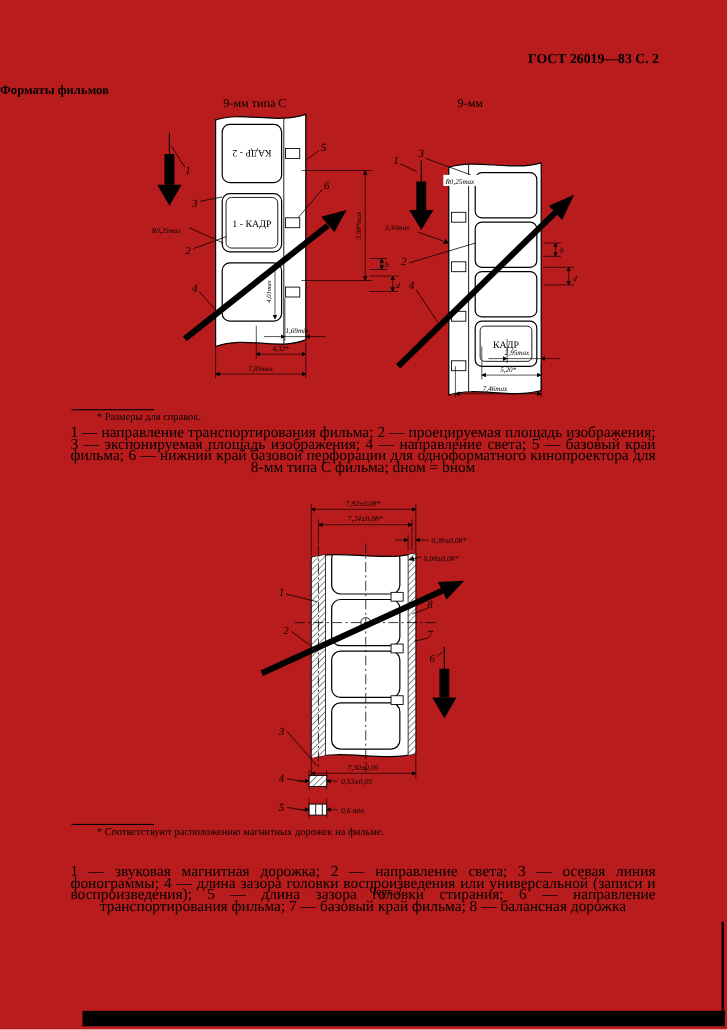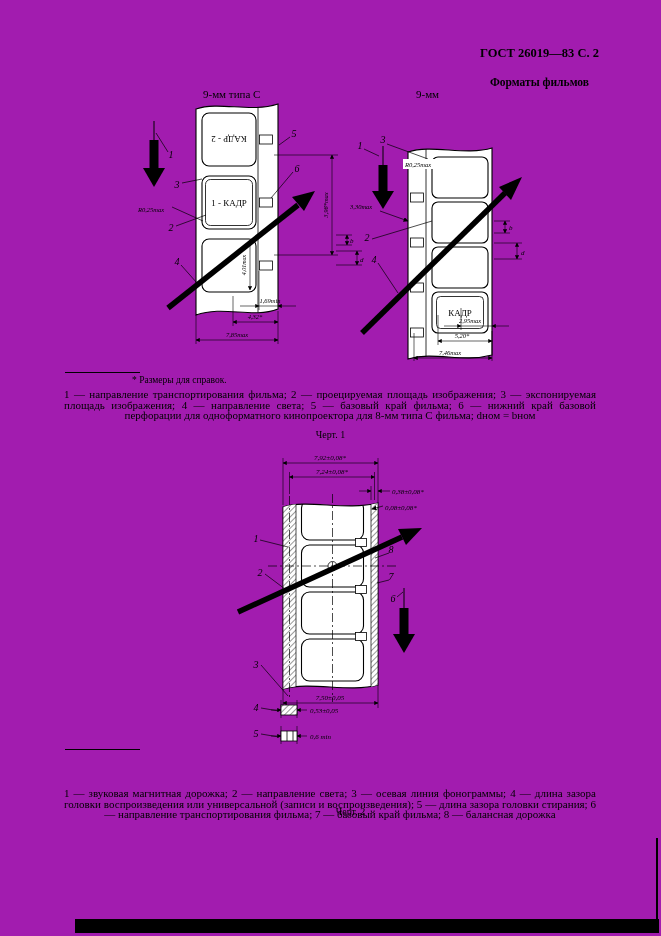--- a/index.html
+++ b/index.html
@@ -1,24 +1,24 @@
 <!DOCTYPE html>
 <html><head>
 <meta charset="utf-8">
 <style>
   html,body{margin:0;padding:0;background:#fff;}
-  .page{position:relative;width:661px;height:936px;background:#a21caf;
+  .page{position:relative;width:661px;height:936px;background:#b91c1c;
         font-family:"Liberation Serif",serif;color:#000;overflow:hidden;}
   .abs{position:absolute;}
   .hdr{font-weight:bold;font-size:12.5px;}
-  .title{font-weight:bold;font-size:11.5px;text-align:right;width:589px;left:0;}
+  .title{font-weight:bold;font-size:11.5px;text-align:left;width:589px;left:0;}
   .typelabel{font-size:11px;}
-  .fn{font-size:9.5px;margin-left:44px;}
+  .fn{font-size:9.5px;}
   .fnrule{height:1px;background:#000;}
-  .cap{font-size:11px;line-height:10.6px;text-align:justify;text-align-last:center;width:532px;left:64px;}
+  .cap{font-size:14px;line-height:10.6px;text-align:justify;text-align-last:center;width:532px;left:64px;}
   .chert{font-size:10px;text-align:center;width:661px;left:0;}
   .fig{position:absolute;}
   svg text{font-family:"Liberation Serif",serif;}
   .blackbar{background:#000;}
 </style>
 </head>
 <body>
 
 <div class="page">
 
@@ -181,21 +181,20 @@
     <text x="509" y="137" font-size="7" font-style="italic" fill="#000">b</text>
     <text x="521" y="162" font-size="7" font-style="italic" fill="#000">d</text>
     <text x="470" y="230" font-size="6.5" font-style="italic" text-anchor="middle" fill="#000">2,95max</text>
     <text x="462" y="245" font-size="6.5" font-style="italic" text-anchor="middle" fill="#000">5,20*</text>
     <text x="450" y="262" font-size="6.5" font-style="italic" text-anchor="middle" fill="#000">7,46max</text>
   </svg>
 
   <div class="abs fnrule" style="left:65px;top:372px;width:75px;"></div>
   <div class="abs fn" style="left:88px;top:375px;">* Размеры для справок.</div>
   <div class="abs cap" style="top:389px;">1 — направление транспортирования фильма; 2 — проецируемая площадь изображения; 3 — экспонируемая площадь изображения; 4 — направление света; 5 — базовый край фильма; 6 — нижний край базовой перфорации для одноформатного кинопроектора для 8-мм типа С фильма; dном = bном</div>
-  <div class="abs chert" style="top:429px;">Черт. 1</div>
 
   <svg class="fig" style="left:0;top:450px;" width="661" height="300" viewBox="0 0 661 300">
     <defs>
       <marker id="m2" viewBox="0 0 10 10" refX="9" refY="5" markerWidth="7" markerHeight="7" orient="auto-start-reverse">
         <path d="M0,0L10,5L0,10z" fill="#000"></path>
       </marker>
       <pattern id="p2" width="4" height="4" patternUnits="userSpaceOnUse" patternTransform="rotate(45)">
         <rect width="4" height="4" fill="#fff"></rect>
         <line x1="0" y1="0" x2="0" y2="4" stroke="#000" stroke-width="0.8"></line>
       </pattern>
@@ -291,19 +290,20 @@
     <text x="392" y="44" font-size="7" font-style="italic" fill="#000">0,38±0,08*</text>
     <text x="385" y="60" font-size="7" font-style="italic" fill="#000">0,08±0,08*</text>
     <text x="330" y="250" font-size="7" font-style="italic" text-anchor="middle" fill="#000">7,50±0,05</text>
     <text x="256" y="261" font-size="10" font-style="italic" text-anchor="middle" fill="#000">4</text>
     <text x="310" y="263" font-size="7" font-style="italic" fill="#000">0,53±0,05</text>
     <text x="256" y="287" font-size="10" font-style="italic" text-anchor="middle" fill="#000">5</text>
     <text x="310" y="289" font-size="7" font-style="italic" fill="#000">0,6 min</text>
   </svg>
 
   <div class="abs fnrule" style="left:65px;top:749px;width:75px;"></div>
+  <div class="abs fn" style="left:88px;top:752px;">* Соответствуют расположению магнитных дорожек на фильме.</div>
   <div class="abs cap" style="top:788px;">1 — звуковая магнитная дорожка; 2 — направление света; 3 — осевая линия фонограммы; 4 — длина зазора головки воспроизведения или универсальной (записи и воспроизведения); 5 — длина зазора головки стирания; 6 — направление транспортирования фильма; 7 — базовый край фильма; 8 — балансная дорожка</div>
   <div class="abs chert" style="top:806px;padding-left:20px;">Черт. 2</div>
 
   <div class="abs blackbar" style="left:656px;top:838px;width:2px;height:90px;"></div>
   <div class="abs blackbar" style="left:75px;top:919px;width:584px;height:14px;"></div>
 
 </div>
 
 </body></html>

